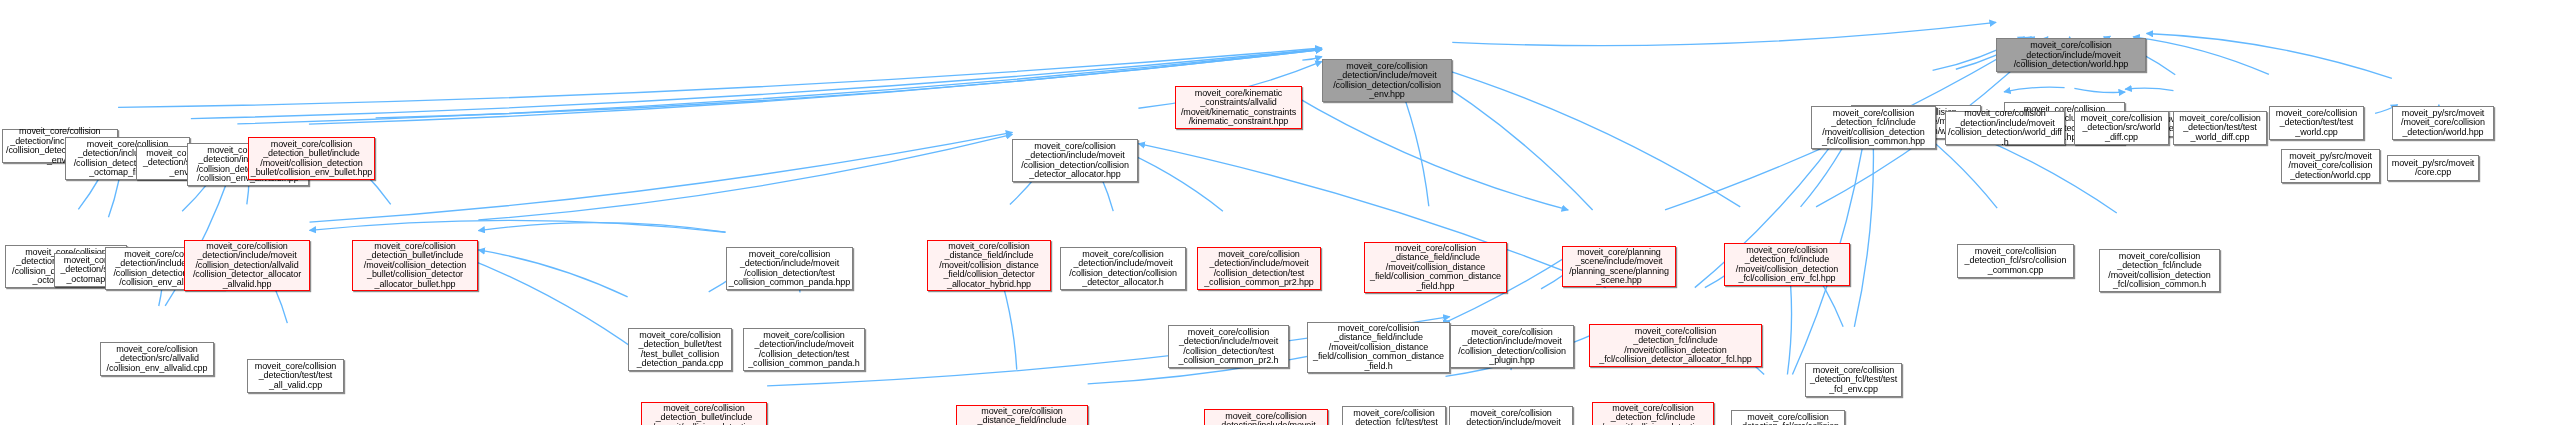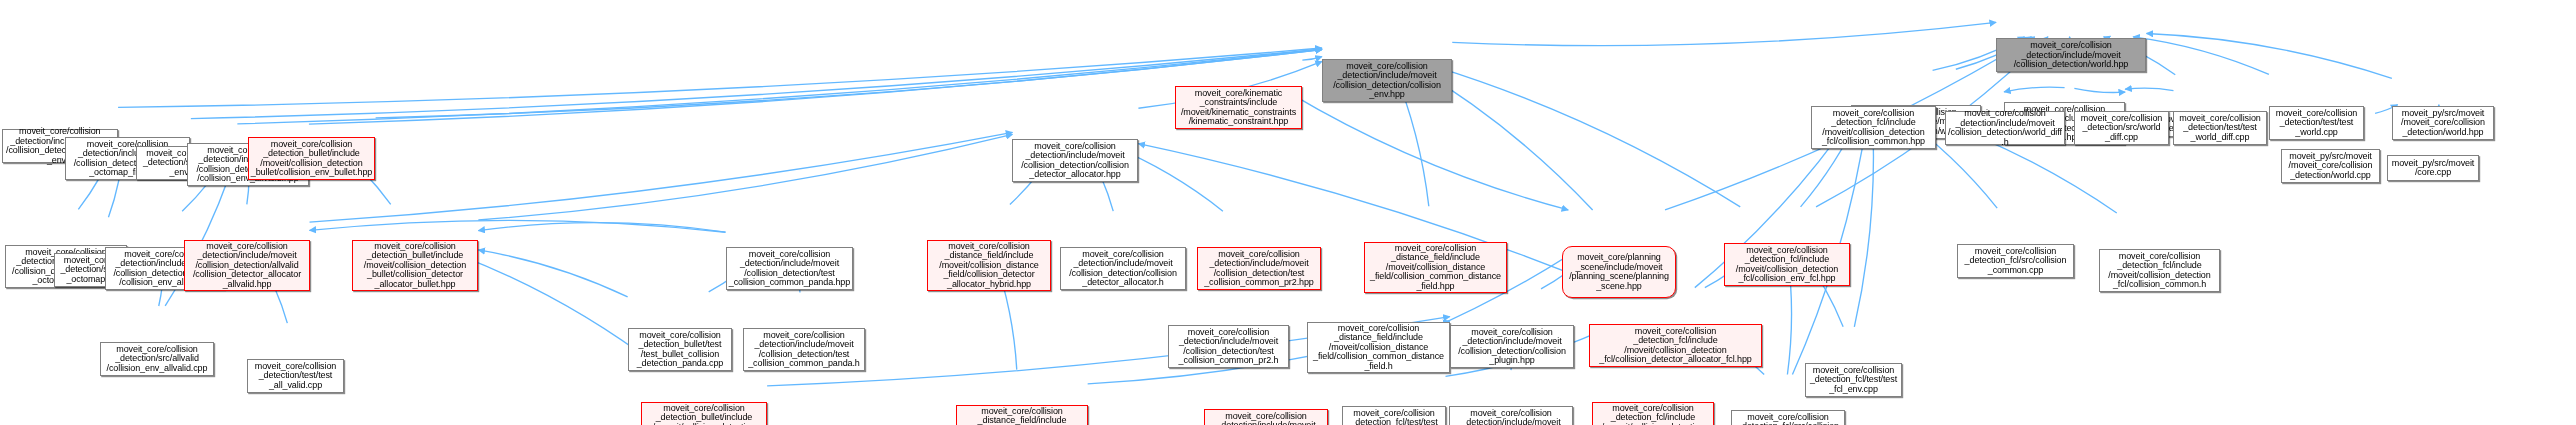--- a/index.html
+++ b/index.html
@@ -173,21 +173,21 @@
 /collision_env_allvalid.hpp</span></div>
       <div class="node hl" style="left: 248px; top: 101px; width: 127px; height: 43px;"><span>moveit_core/collision
 _detection_bullet/include
 /moveit/collision_detection
 _bullet/collision_env_bullet.hpp</span></div>
       <div class="node" style="left: 1012px; top: 103px; width: 126px; height: 43px;"><span>moveit_core/collision
 _detection/include/moveit
 /collision_detection/collision
 _detector_allocator.hpp</span></div>
       <div class="node hl" style="left: 1175px; top: 50px; width: 127px; height: 43px;"><span>moveit_core/kinematic
-_constraints/include
+_constraints/allvalid
 /moveit/kinematic_constraints
 /kinematic_constraint.hpp</span></div>
       <div class="node" style="left: 1811px; top: 70px; width: 125px; height: 43px;"><span>moveit_core/collision
 _detection_fcl/include
 /moveit/collision_detection
 _fcl/collision_common.hpp</span></div>
       <div class="node" style="left: 1945px; top: 75px; width: 120px; height: 34px;"><span>moveit_core/collision
 _detection/include/moveit
 /collision_detection/world_diff.h</span></div>
       <div class="node" style="left: 2074px; top: 75px; width: 95px; height: 34px;"><span>moveit_core/collision
@@ -251,21 +251,21 @@
 _detector_allocator.h</span></div>
       <div class="node hl" style="left: 1197px; top: 211px; width: 124px; height: 43px;"><span>moveit_core/collision
 _detection/include/moveit
 /collision_detection/test
 _collision_common_pr2.hpp</span></div>
       <div class="node hl" style="left: 1364px; top: 206px; width: 143px; height: 51px;"><span>moveit_core/collision
 _distance_field/include
 /moveit/collision_distance
 _field/collision_common_distance
 _field.hpp</span></div>
-      <div class="node hl" style="left: 1562px; top: 210px; width: 114px; height: 52px; border-radius: 10px;"><span>moveit_core/planning
+      <div class="node hl" style="left: 1562px; top: 210px; width: 114px; height: 41px;"><span>moveit_core/planning
 _scene/include/moveit
 /planning_scene/planning
 _scene.hpp</span></div>
       <div class="node hl" style="left: 1724px; top: 207px; width: 126px; height: 43px;"><span>moveit_core/collision
 _detection_fcl/include
 /moveit/collision_detection
 _fcl/collision_env_fcl.hpp</span></div>
       <div class="node" style="left: 1957px; top: 208px; width: 117px; height: 34px;"><span>moveit_core/collision
 _detection_fcl/src/collision
 _common.cpp</span></div>

